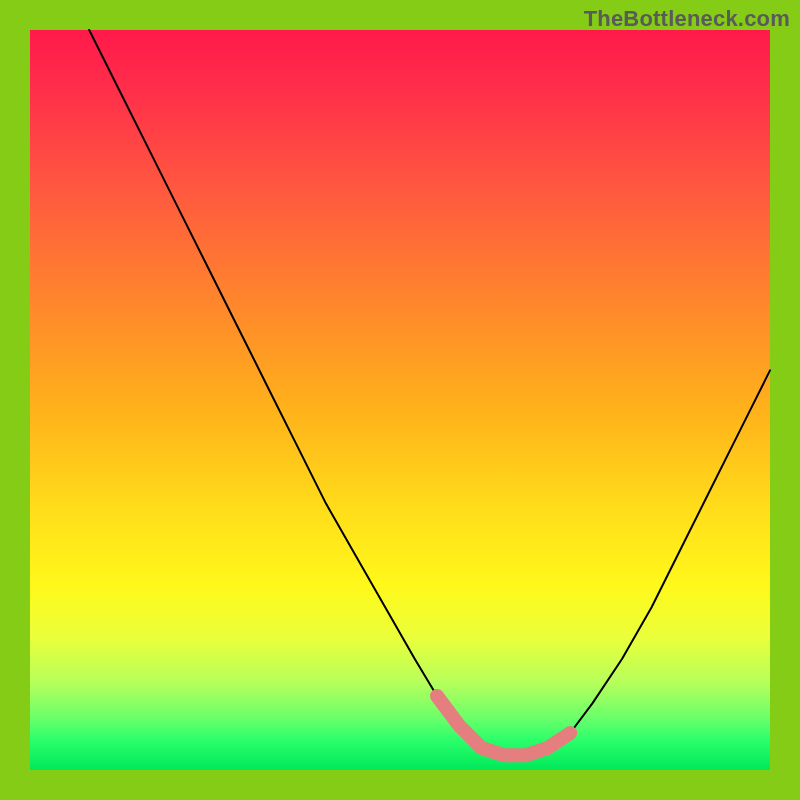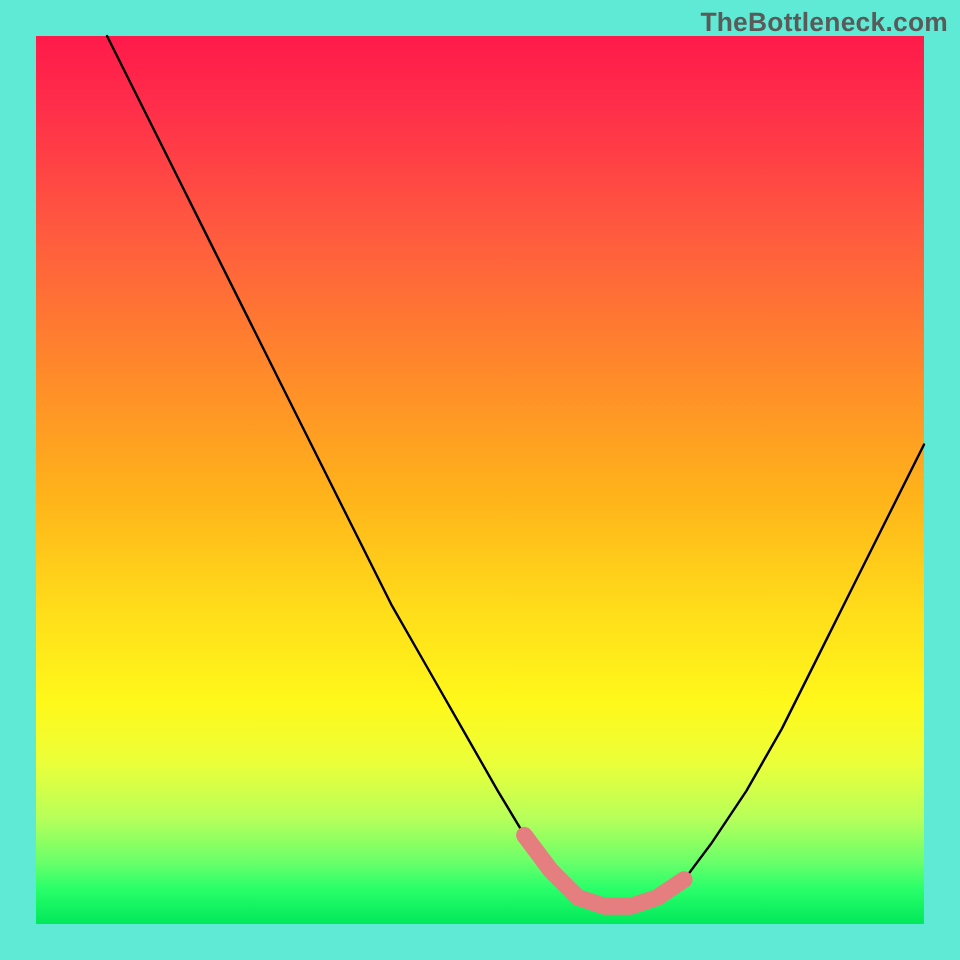--- a/index.html
+++ b/index.html
@@ -7,21 +7,21 @@
     padding: 0;
     width: 800px;
     height: 800px;
     background: #000;
     overflow: hidden;
   }
   .chart-container {
     position: relative;
     width: 800px;
     height: 800px;
-    background: #5eead4;
+    background: #84cc16;
   }
   .plot-area {
     position: absolute;
     left: 30px;
     top: 30px;
     width: 740px;
     height: 740px;
   }
   .gradient-bg {
     position: absolute;

